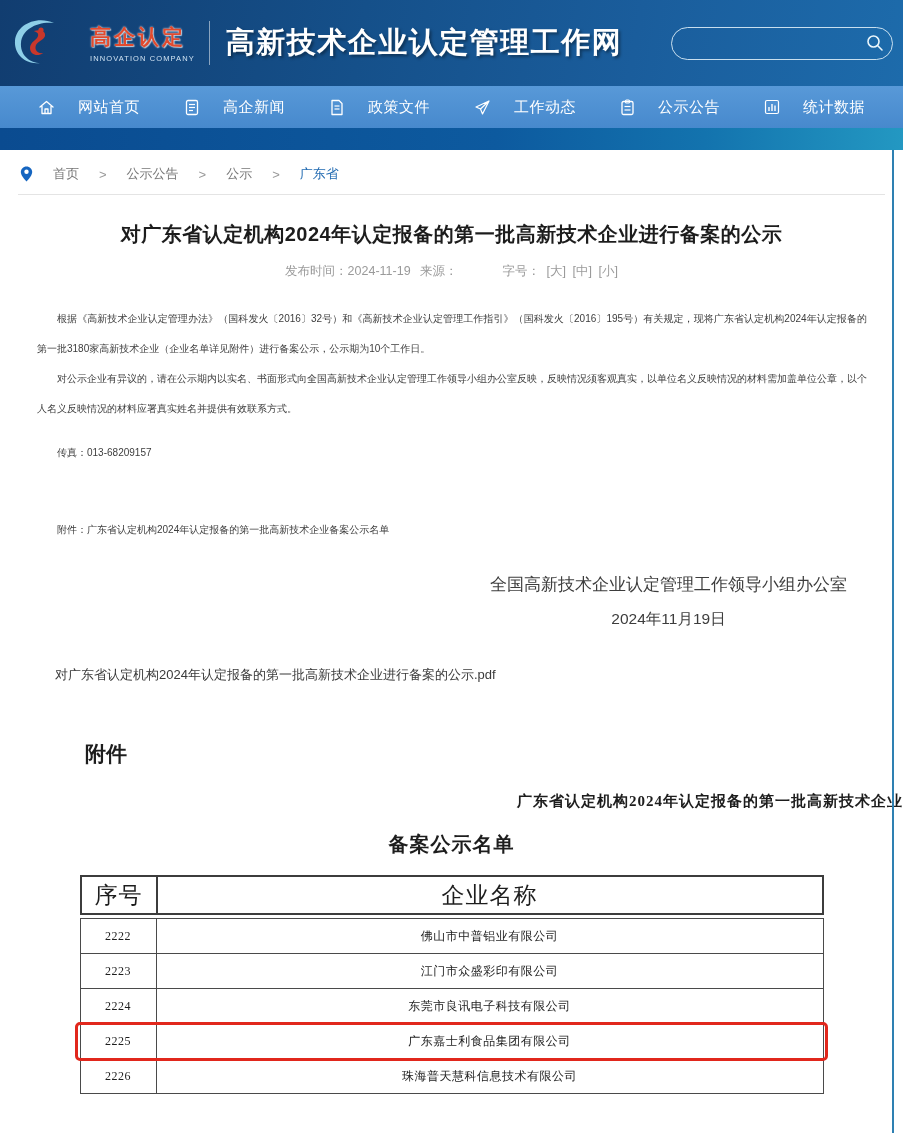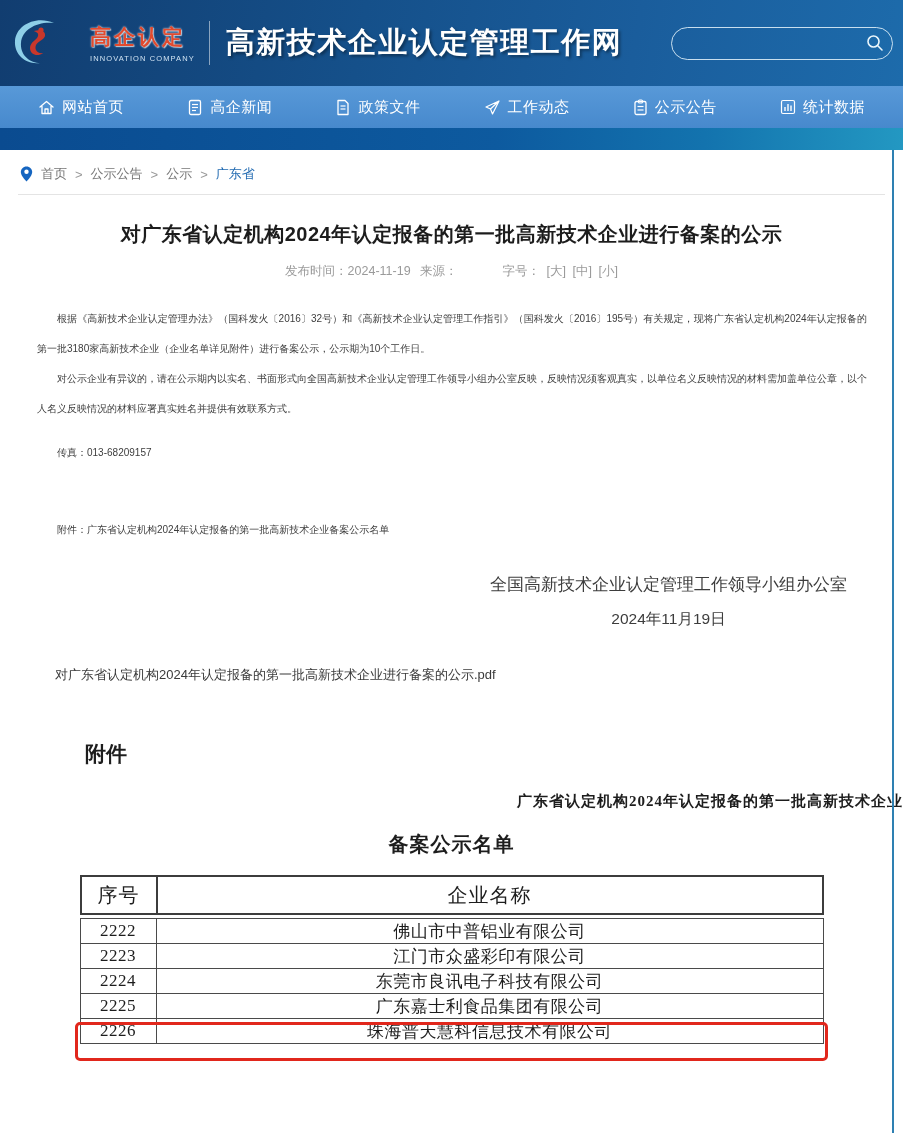--- a/index.html
+++ b/index.html
@@ -44,39 +44,39 @@
     font-family: "Liberation Sans", sans-serif;
   }
   .search-btn { background: none; border: none; cursor: pointer; padding: 0 10px 0 0; display: flex; align-items: center; }
 
   
   .nav {
     height: 42px; background: linear-gradient(#5899d8, #4789cd);
     display: flex; align-items: center; justify-content: space-between;
     padding: 0 38px;
   }
-  .nav-item { display: flex; align-items: center; gap: 7px; cursor: pointer; }
+  .nav-item { display: flex; align-items: center; gap: 23px; cursor: pointer; }
   .nav-item svg { display: block; }
   .nav-label { color: #ffffff; font-size: 15px; letter-spacing: .5px; }
 
   
   .strip {
     height: 22px;
     background: linear-gradient(90deg, #0a4b90 0%, #0d5a9f 55%, #1373ae 78%, #2398c2 100%);
   }
 
   
   .right-frame-line {
     position: absolute; top: 150px; right: 9px; bottom: 0; width: 2px;
     background: #2e80b2; z-index: 50;
   }
 
   
   .breadcrumb {
-    display: flex; align-items: center; gap: 8px;
+    display: flex; align-items: center; gap: 20px;
     padding: 15px 18px 11px 20px; font-size: 13px; color: #777;
   }
   .crumb { color: #777; cursor: pointer; text-decoration: none; }
   .crumb-sep { color: #999; }
   .crumb.current { color: #1e68b0; }
   .breadcrumb-rule { border-bottom: 1px solid #e4e4e4; margin: 0 18px; }
 
   
   .article-title {
     text-align: center; font-size: 20px; font-weight: bold; color: #1c1c1c;
@@ -110,26 +110,26 @@
     font-family: "Liberation Serif", "DejaVu Serif", serif;
     color: #1d1d1d;
   }
   .doc-label { margin-left: 85px; font-size: 21px; font-weight: 600; }
   .doc-title1 { text-align: right; font-size: 15px; font-weight: 700; margin-top: 24px; letter-spacing: 1px; }
   .doc-title2 { text-align: center; font-size: 20px; font-weight: 700; margin-top: 20px; letter-spacing: 1px; }
 
   .doc-table-wrap { position: relative; margin-top: 17px; }
   table { border-collapse: collapse; table-layout: fixed; width: 744px; margin: 0 auto; }
   .head-table th {
-    border: 2px solid #3c3c3c; font-size: 20px; font-weight: 400;
+    border: 2px solid #3c3c3c; font-size: 23px; font-weight: 400;
     height: 38px; letter-spacing: 1px;
   }
   .body-table { margin-top: 3px; }
   .body-table td {
-    border: 1.5px solid #4a4a4a; font-size: 17px; height: 25px;
+    border: 1.5px solid #4a4a4a; font-size: 12px; height: 35px;
     text-align: center; letter-spacing: .5px;
   }
   .col-no { width: 76px; }
   .highlight-box {
     display: none; position: absolute; border: 3px solid #e1271c;
     border-radius: 5px; pointer-events: none; z-index: 10;
   }
 </style>
 </head>
 <body>

